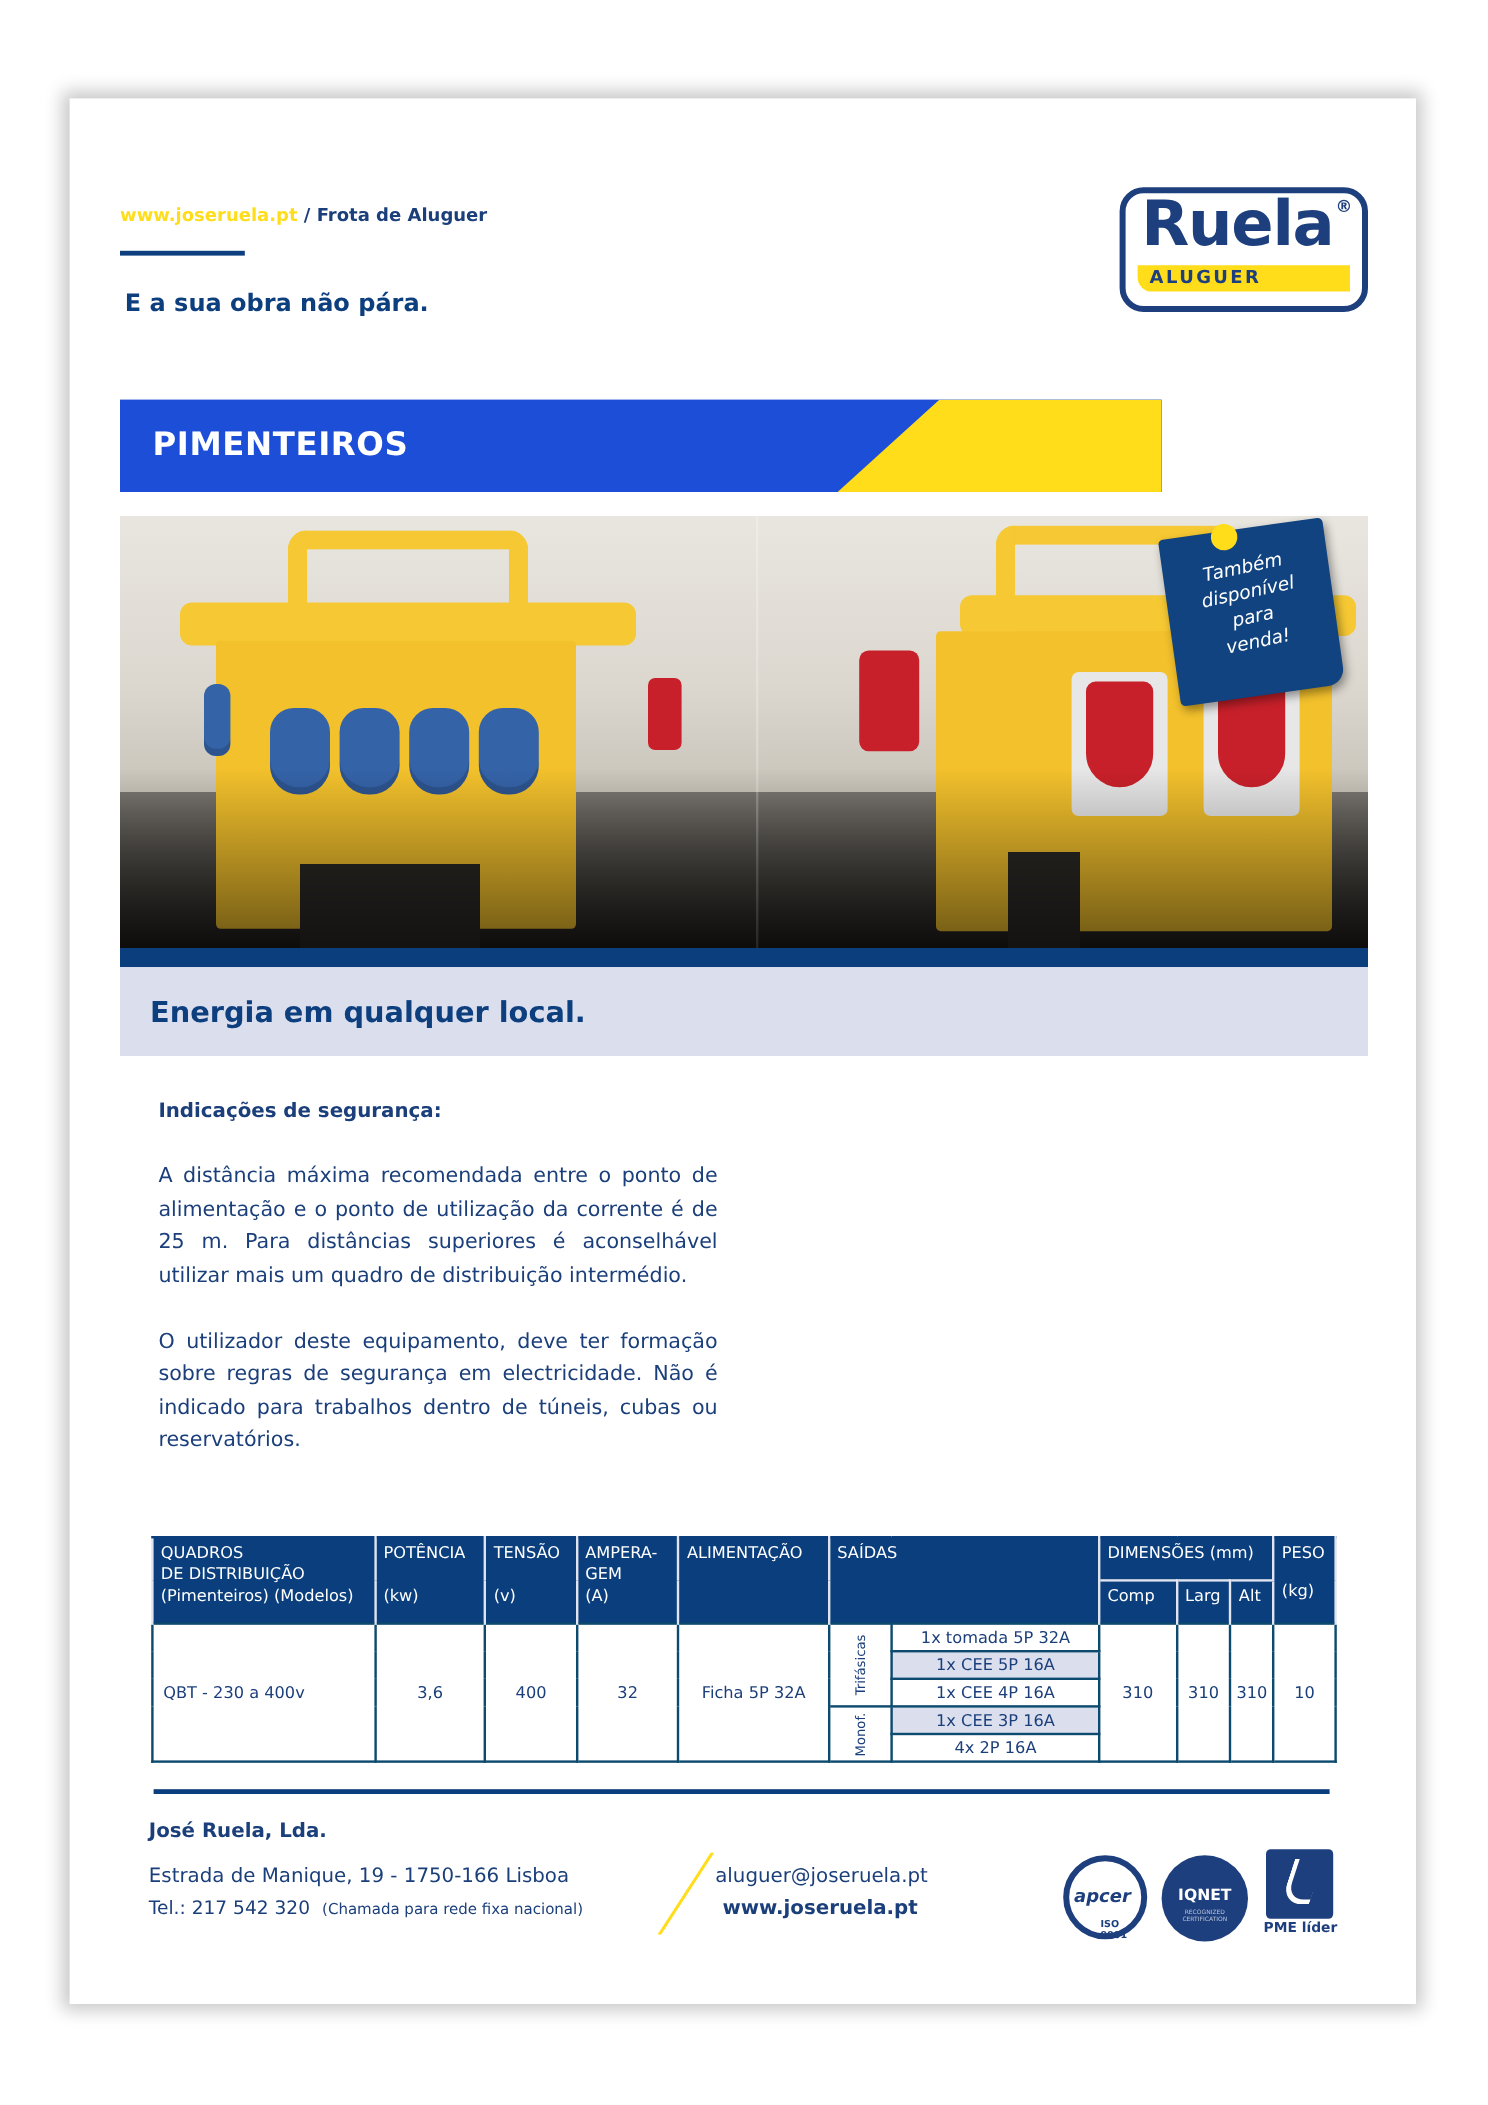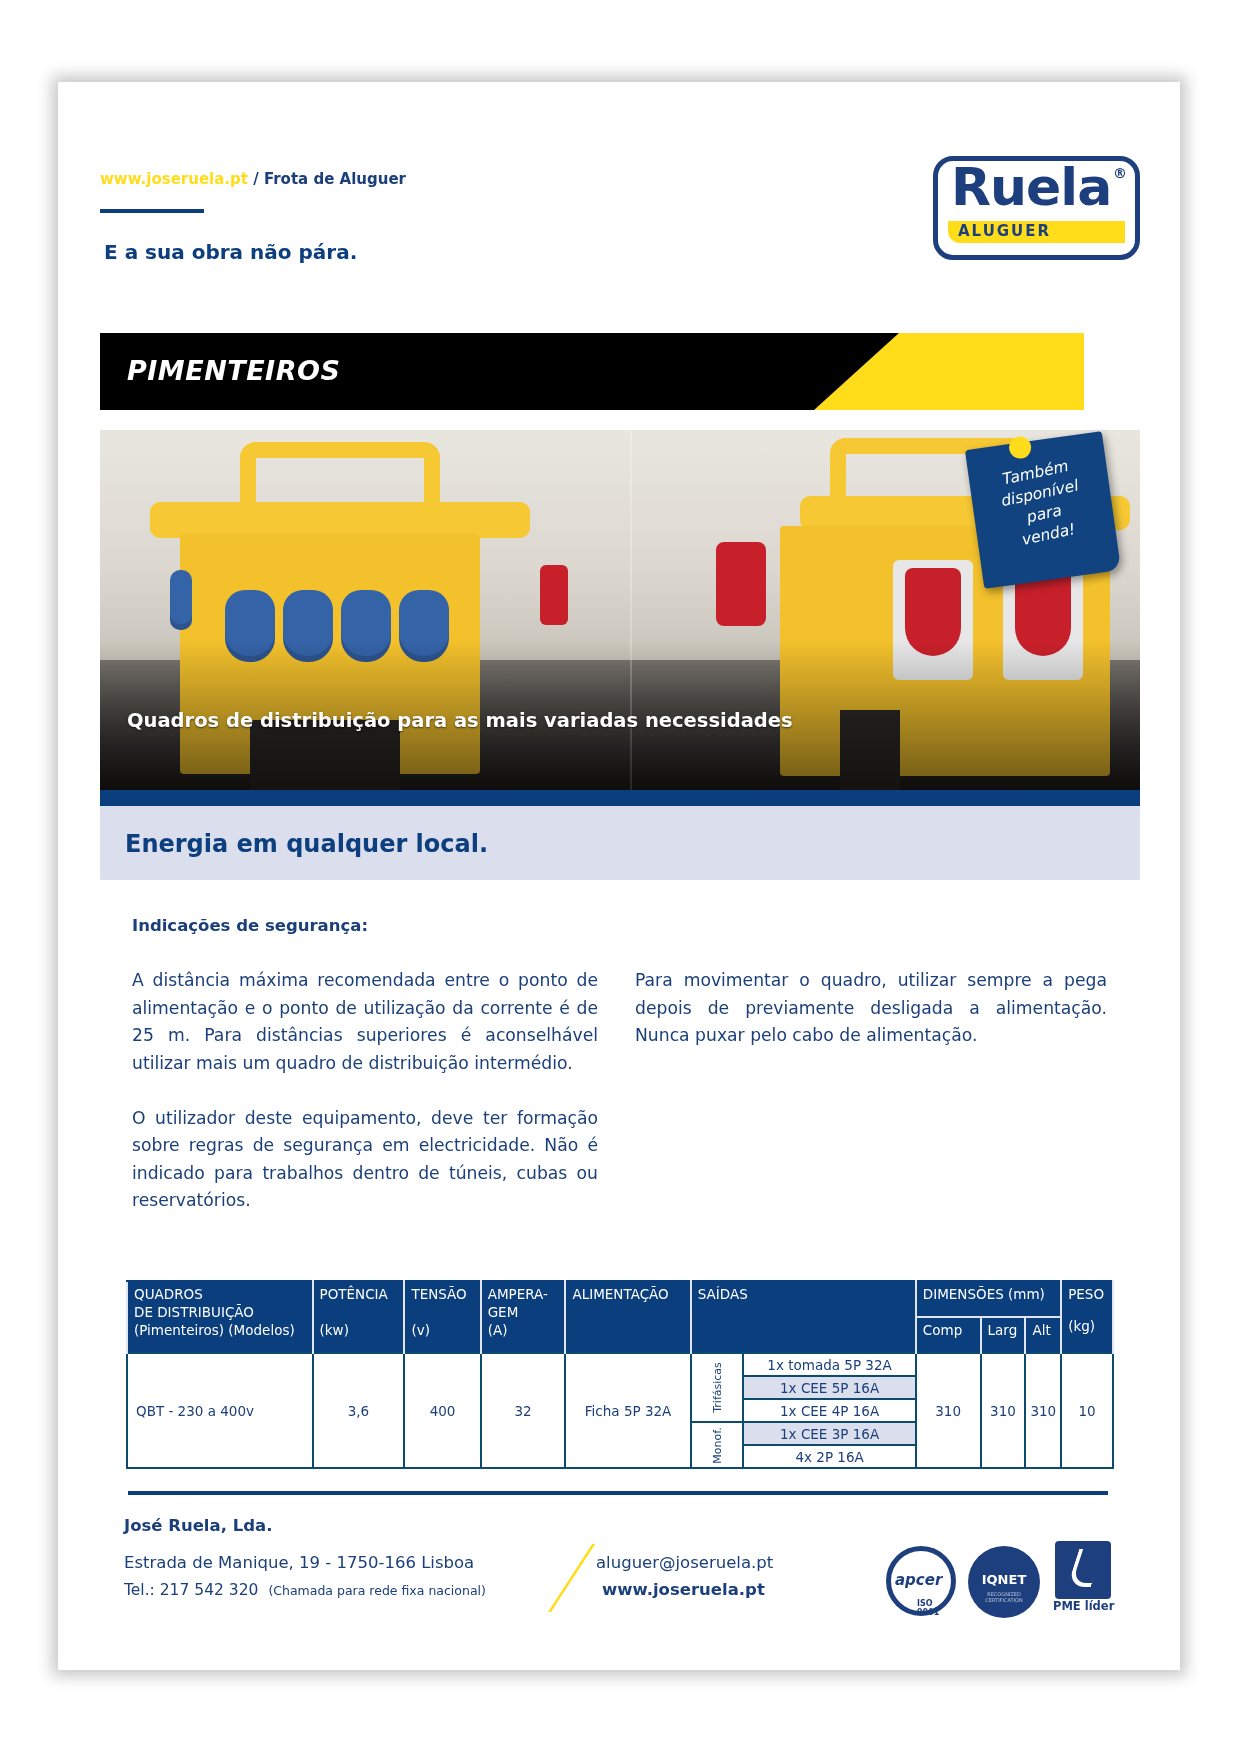--- a/index.html
+++ b/index.html
@@ -22,21 +22,21 @@
   .logo {
     position: absolute; left: 933px; top: 156px; width: 207px; height: 104px;
     border: 5px solid #1e3f7d; border-radius: 20px; background: #fff; overflow: hidden;
   }
   .logo .brand { position: absolute; left: 13px; top: -4px; font-family: "DejaVu Sans", sans-serif; font-weight: bold; font-size: 52px; color: #1e3f7d; letter-spacing: -1px; }
   .logo .reg { position: absolute; right: 8px; top: 4px; font-size: 14px; color: #1e3f7d; font-weight: bold; }
   .logo .band { position: absolute; left: 10px; right: 10px; top: 60px; height: 22px; background: #ffdd1a; border-radius: 0 0 0 12px; }
   .logo .band span { position: absolute; left: 10px; top: 1px; font-size: 15px; font-weight: bold; letter-spacing: 2px; color: #1e3f7d; }
 
   
-  .title-banner { position: absolute; left: 100px; top: 333px; width: 984px; height: 77px; background: #000000; overflow: hidden; font-style: italic; }
+  .title-banner { position: absolute; left: 100px; top: 333px; width: 868px; height: 77px; background: #1d4ed8; overflow: hidden; }
   .title-banner .accent { position: absolute; right: 0; top: 0; width: 270px; height: 77px; background: #ffdd1a; clip-path: polygon(85px 0, 270px 0, 270px 77px, 0 77px); }
   .title-banner .title { position: absolute; left: 27px; top: 22px; font-size: 27px; font-weight: bold; color: #ffffff; letter-spacing: 0.5px; }
 
   
   .photo { position: absolute; left: 100px; top: 430px; width: 1040px; height: 360px; overflow: hidden; background: #cfcbc3; }
   .photo .wall { position: absolute; left: 0; top: 0; right: 0; height: 230px; background: linear-gradient(180deg,#e9e6e0 0%,#dcd8d0 60%,#c9c4ba 100%); }
   .photo .floor { position: absolute; left: 0; top: 230px; right: 0; bottom: 0; background: linear-gradient(180deg,#7a7670 0%,#4e4b46 45%,#1e1c1a 100%); }
   .photo .seam { position: absolute; left: 530px; top: 0; width: 2px; height: 360px; background: rgba(255,255,255,0.25); }
   .box { position: absolute; background: #f3c12c; border-radius: 10px; }
   .box.lid { background: #f6c833; }
@@ -146,21 +146,20 @@
   <div class="box" style="left:680px; top:96px; width:330px; height:250px; border-radius:4px;"></div>
   <div style="position:absolute; left:740px; top:280px; width:60px; height:80px; background:#2b2925;"></div>
   <div class="socket-plate" style="left:793px; top:130px;"></div>
   <div class="socket-plate" style="left:903px; top:130px;"></div>
   <div class="socket-red" style="left:805px; top:138px;"></div>
   <div class="socket-red" style="left:915px; top:138px;"></div>
   <div class="socket-red" style="left:616px; top:112px; width:50px; height:84px; border-radius:8px;"></div>
 
   <div class="shade"></div>
   <div class="caption">
-    <div>Quadros de distribuição para as mais variadas necessidades</div>
   </div>
 </div>
 
 <div class="sticky">
   <div class="pin"></div>
   <div class="txt">
     <div>Também</div>
     <div>disponível</div>
     <div>para</div>
     <div>venda!</div>
@@ -171,21 +170,20 @@
 <div class="light-band">
   <div class="slogan">Energia em qualquer local.</div>
 </div>
 
 <div class="safety-title">Indicações de segurança:</div>
 <div class="col col-left">
   <p>A distância máxima recomendada entre o ponto de alimentação e o ponto de utilização da corrente é de 25 m. Para distâncias superiores é aconselhável utilizar mais um quadro de distribuição intermédio.</p>
   <p>O utilizador deste equipamento, deve ter formação sobre regras de segurança em electricidade. Não é indicado para trabalhos dentro de túneis, cubas ou reservatórios.</p>
 </div>
 <div class="col col-right">
-  <p>Para movimentar o quadro, utilizar sempre a pega depois de previamente desligada a alimentação. Nunca puxar pelo cabo de alimentação.</p>
 </div>
 
 <table class="spec">
   <colgroup>
     <col style="width:194px">
       <col style="width:93px">
       <col style="width:77px">
       <col style="width:86px">
       <col style="width:127px">
     <col style="width:28px">

